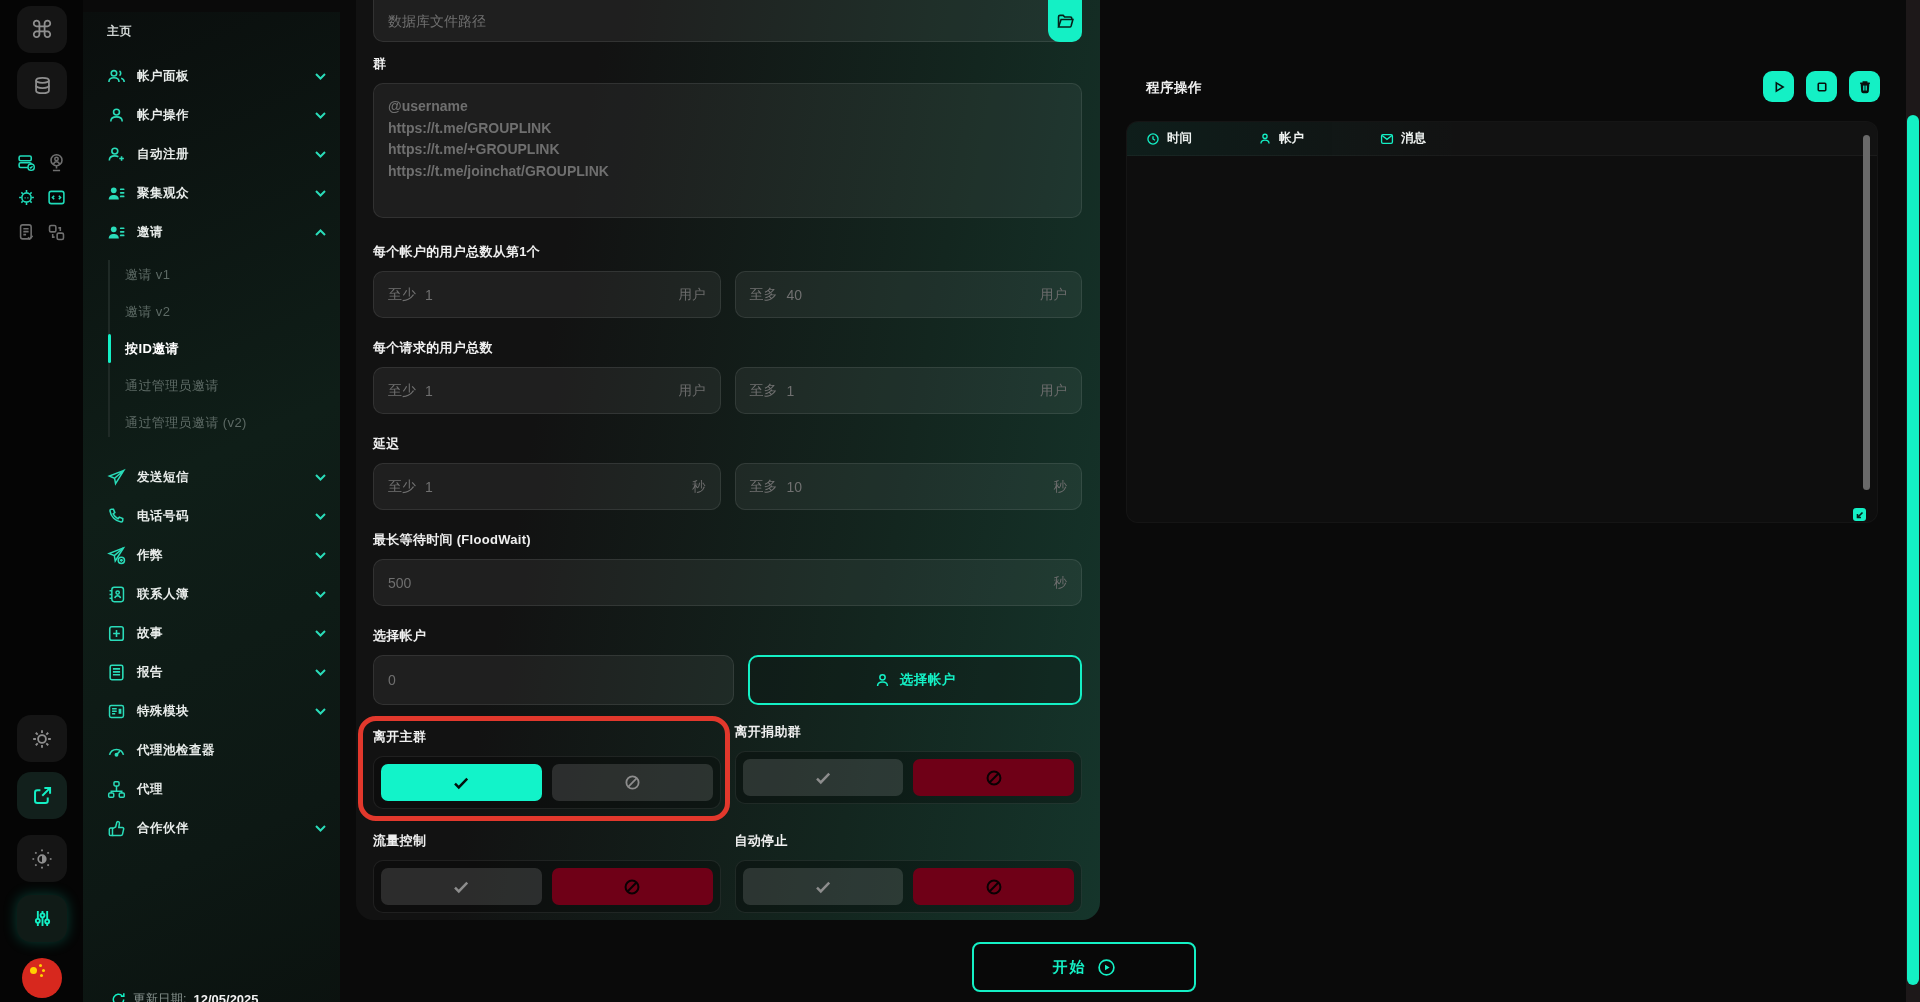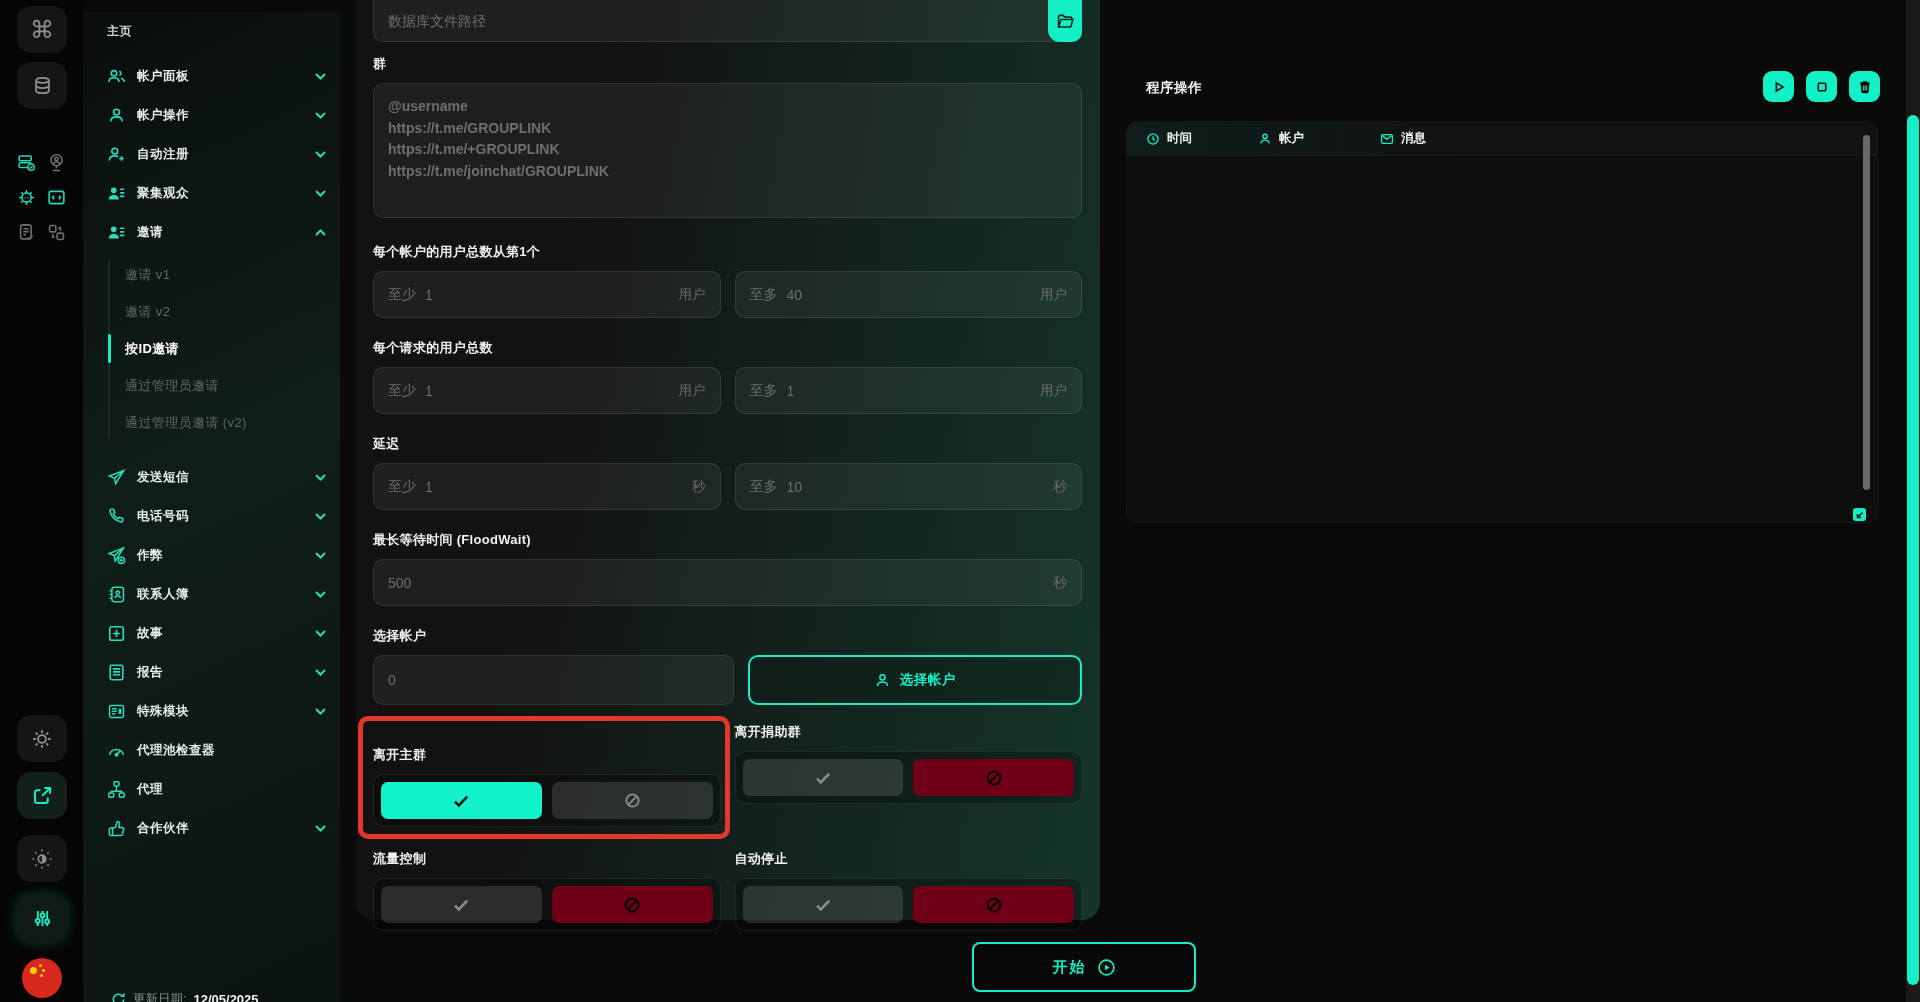--- a/index.html
+++ b/index.html
@@ -69,22 +69,22 @@
     display:flex; align-items:center; justify-content:center; gap:9px; cursor:pointer;
     font-family:"Liberation Sans",sans-serif; }
   .toggle-wrap { display:flex; gap:14px; margin-top:18px; }
   .t-col { flex:1; }
   .t-group { margin-top:10px; height:53px; border-radius:10px; background:rgba(0,0,0,.28);
     border:1px solid rgba(255,255,255,.08); display:flex; gap:10px; padding:7px; }
   .t-btn { flex:1; border:none; border-radius:7px; display:flex; align-items:center; justify-content:center; cursor:pointer; }
   .t-btn.on-yes { background:#12f3c9; color:#03120e; }
   .t-btn.off { background:rgba(255,255,255,.13); color:#8d8d8d; }
   .t-btn.on-no { background:#6f0017; color:#0a0003; }
-  .hl-red { border:5px solid #e2382c; border-radius:10px; margin:-7px -9px -12px -15px;
-    padding:20px 4px 7px 10px; }
+  .hl-red { border:5px solid #e2382c; border-radius:18px; margin:-7px -9px -12px -15px;
+    padding:2px 4px 7px 10px; }
   .start-btn { position:absolute; left:744px; top:942px; transform:translateX(-50%);
     width:224px; height:50px; border-radius:8px; background:rgba(0,0,0,.2); border:2px solid #14f0c5;
     color:#14f0c5; font-size:15px; font-weight:700; letter-spacing:2px; display:flex; align-items:center;
     justify-content:center; gap:10px; cursor:pointer; font-family:"Liberation Sans",sans-serif; }
 
   
   .ops-title { position:absolute; left:1146px; top:79px; font-size:13.5px; font-weight:700; color:#f0f0f0; letter-spacing:.5px; }
   .ops-btns { position:absolute; left:1763px; top:71px; display:flex; gap:12px; }
   .ops-btn { width:31px; height:31px; border-radius:9px; background:#14f0c5; border:none; color:#07110e;
     display:flex; align-items:center; justify-content:center; cursor:pointer; }

